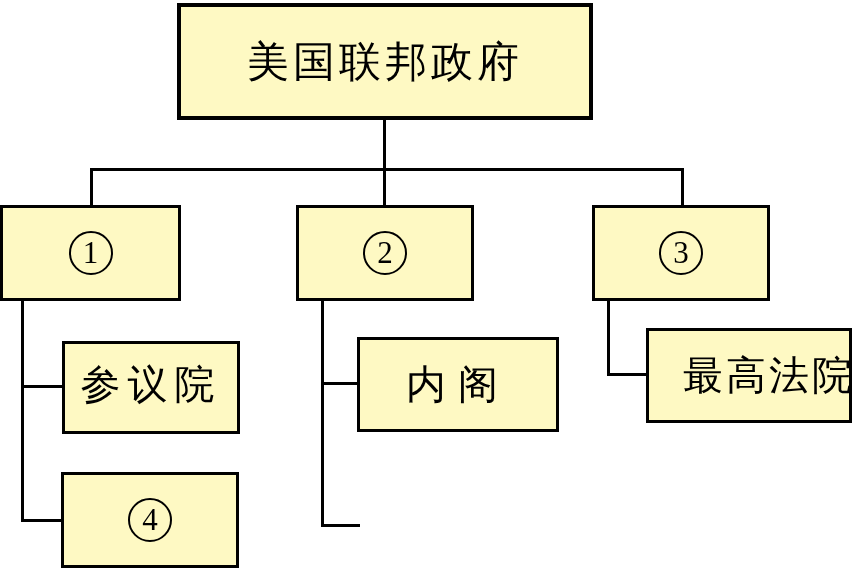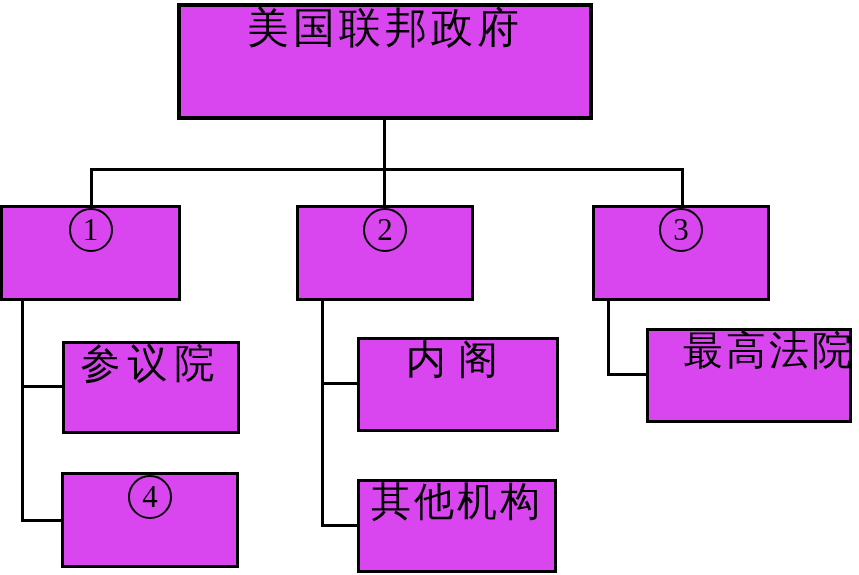--- a/index.html
+++ b/index.html
@@ -9,23 +9,23 @@
     height: 575px;
     background: #ffffff;
     color: #000000;
     font-family: "Liberation Serif", "DejaVu Serif", serif;
     overflow: hidden;
   }
   .node {
     position: absolute;
     box-sizing: border-box;
     border: 3px solid #000000;
-    background: #d946ef;
+    background: #fef9c3;
     display: flex;
-    align-items: flex-start;
+    align-items: center;
     justify-content: center;
     font-size: 40px;
     line-height: 1;
     white-space: nowrap;
   }
   .node.root {
     border-width: 4px;
     font-size: 42px;
     letter-spacing: 4px;
   }
@@ -42,21 +42,21 @@
     line-height: 1;
     padding-bottom: 2px;
   }
   .line { position: absolute; background: #000000; }
 
   
   #node-root    { left: 177px; top: 3px;   width: 416px; height: 117px; }
   #node-b1      { left: 0px;   top: 205px; width: 181px; height: 96px; }
   #node-b2      { left: 296px; top: 205px; width: 178px; height: 96px; }
   #node-b3      { left: 592px; top: 205px; width: 178px; height: 96px; }
-  #node-senate  { left: 62px;  top: 341px; width: 178px; height: 93px; letter-spacing: 7px; }
+  #node-senate  { left: 62px;  top: 341px; width: 178px; height: 93px; letter-spacing: 7px; font-family: Liberation Mono, monospace; }
   #node-four    { left: 61px;  top: 472px; width: 178px; height: 96px; }
   #node-cabinet { left: 357px; top: 337px; width: 202px; height: 95px; letter-spacing: 12px; }
   #node-other   { left: 357px; top: 479px; width: 200px; height: 94px; letter-spacing: 3px; }
   #node-court   { left: 646px; top: 328px; width: 206px; height: 95px; letter-spacing: 3px; padding-left: 40px; }
 
   
   #l-trunk       { left: 383px; top: 118px; width: 3px;   height: 53px; }
   #l-rail        { left: 90px;  top: 168px; width: 594px; height: 3px; }
   #l-drop1       { left: 90px;  top: 170px; width: 3px;   height: 36px; }
   #l-drop2       { left: 383px; top: 170px; width: 3px;   height: 36px; }
@@ -118,21 +118,18 @@
   <div class="node" id="node-four">
     <span class="circle">
       <span>4</span>
     </span>
   </div>
 
   <div class="node" id="node-cabinet">
     <span>内阁</span>
   </div>
 
-  <div class="node" id="node-other">
-    <span>其他机构</span>
-  </div>
 
   <div class="node" id="node-court">
     <span>最高法院</span>
   </div>
 
 </div>
 
 </body></html>

